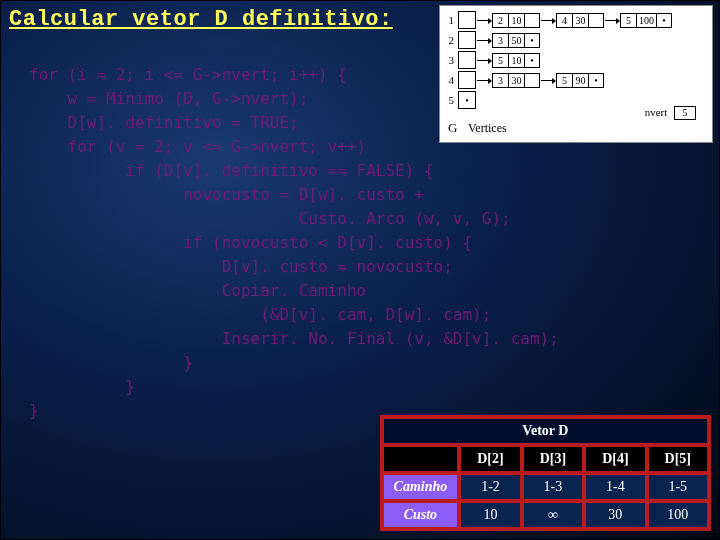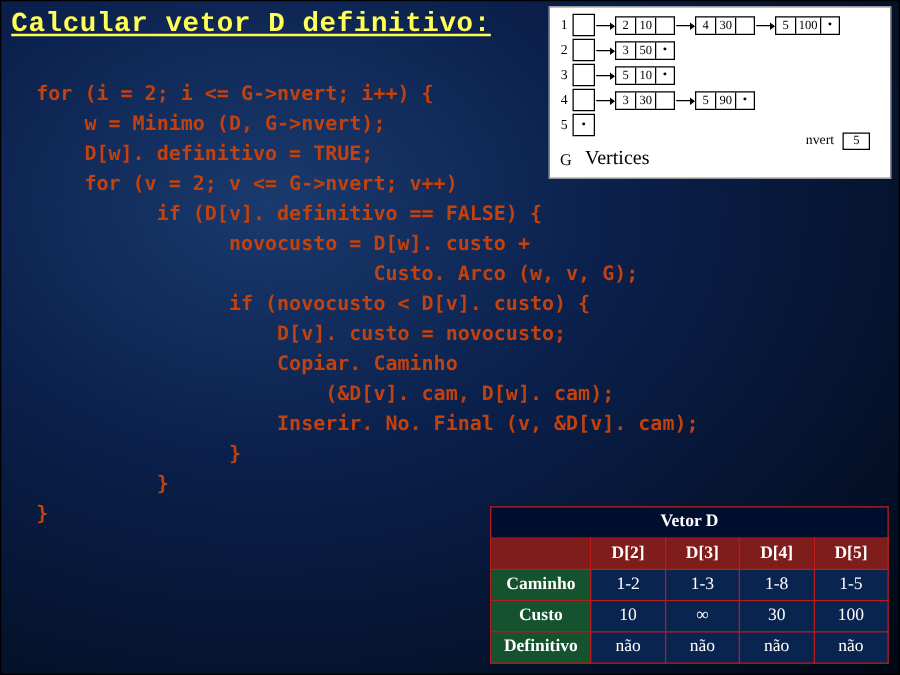--- a/index.html
+++ b/index.html
@@ -20,23 +20,23 @@
     text-decoration: underline;
     font-size: 22px;
     font-weight: bold;
     letter-spacing: 0.5px;
     text-align: center;
   }
   .code {
     position: absolute;
     top: 62px;
     left: 28px;
-    color: #c2410c;
+    color: #701a75;
     font-size: 16px;
-    font-weight: bold;
+    font-weight: normal;
     line-height: 24px;
     white-space: pre;
   }
   .graph-diagram {
     position: absolute;
     top: 4px;
     right: 6px;
     width: 274px;
     height: 138px;
     background: #ffffff;
@@ -61,53 +61,54 @@
   }
   .gd-node {
     display: flex; border: 1px solid #000; height: 15px;
   }
   .gd-node span {
     border-right: 1px solid #000; min-width: 16px; text-align: center; line-height: 13px; font-size: 10px; padding: 0 2px;
   }
   .gd-node span:last-child { border-right: none; min-width: 14px; }
   .gd-dot-cell { position: relative; }
   .gd-dot-cell::after { content: "•"; position: absolute; left: 50%; top: 50%; transform: translate(-50%,-50%); font-size: 10px; }
-  .gd-labels { position: absolute; left: 24px; bottom: 2px; font-size: 16px; color:#000; }
+  .gd-labels { position: absolute; left: 24px; bottom: 2px; font-size: 12px; color:#000; }
   .gd-g { position: absolute; left: 4px; bottom: 2px; font-size: 13px; }
   .gd-nvert { position: absolute; right: 12px; bottom: 18px; font-size: 11px; }
   .gd-nvert-box { display:inline-block; border:1px solid #000; width:22px; height:14px; text-align:center; line-height:12px; font-size:10px; margin-left:4px; }
 
   .vector-table {
     position: absolute;
     bottom: 8px;
     right: 8px;
     border-collapse: collapse;
     font-family: "Times New Roman", serif;
     color: #fff;
     background: #0a2450;
     font-size: 14px;
   }
   .vector-table th, .vector-table td {
-    border: 1px solid #b91c1c;
+    border: 4px solid #b91c1c;
     padding: 4px 16px;
     text-align: center;
   }
   .vector-table thead th {
-    background: #7f1d1d;
+    background: #000000;
     font-weight: bold;
   }
   .vector-table thead th.vtitle {
     background: #000e2e;
     font-weight: bold;
   }
   .vector-table tbody th {
-    background: #14532d;
+    background: #8b5cf6;
     font-weight: bold;
     text-align: center;
     padding: 4px 10px;
+    font-style: italic;
   }
 </style>
 </head>
 <body>
 
 <div class="title">Calcular vetor D definitivo:</div>
 
 <pre class="code">for (i = 2; i &lt;= G-&gt;nvert; i++) {
     w = Minimo (D, G-&gt;nvert);
     D[w]. definitivo = TRUE;
@@ -205,31 +206,24 @@
         <th>D[3]</th>
         <th>D[4]</th>
         <th>D[5]</th>
       </tr>
   </thead>
   <tbody id="vd-body">
       <tr>
         <th>Caminho</th>
         <td>1-2</td>
         <td>1-3</td>
-        <td>1-8</td>
+        <td>1-4</td>
         <td>1-5</td>
       </tr>
       <tr>
         <th>Custo</th>
         <td>10</td>
         <td>∞</td>
         <td>30</td>
         <td>100</td>
       </tr>
-      <tr>
-        <th>Definitivo</th>
-        <td>não</td>
-        <td>não</td>
-        <td>não</td>
-        <td>não</td>
-      </tr>
     </tbody>
 </table>
 
 </body></html>

